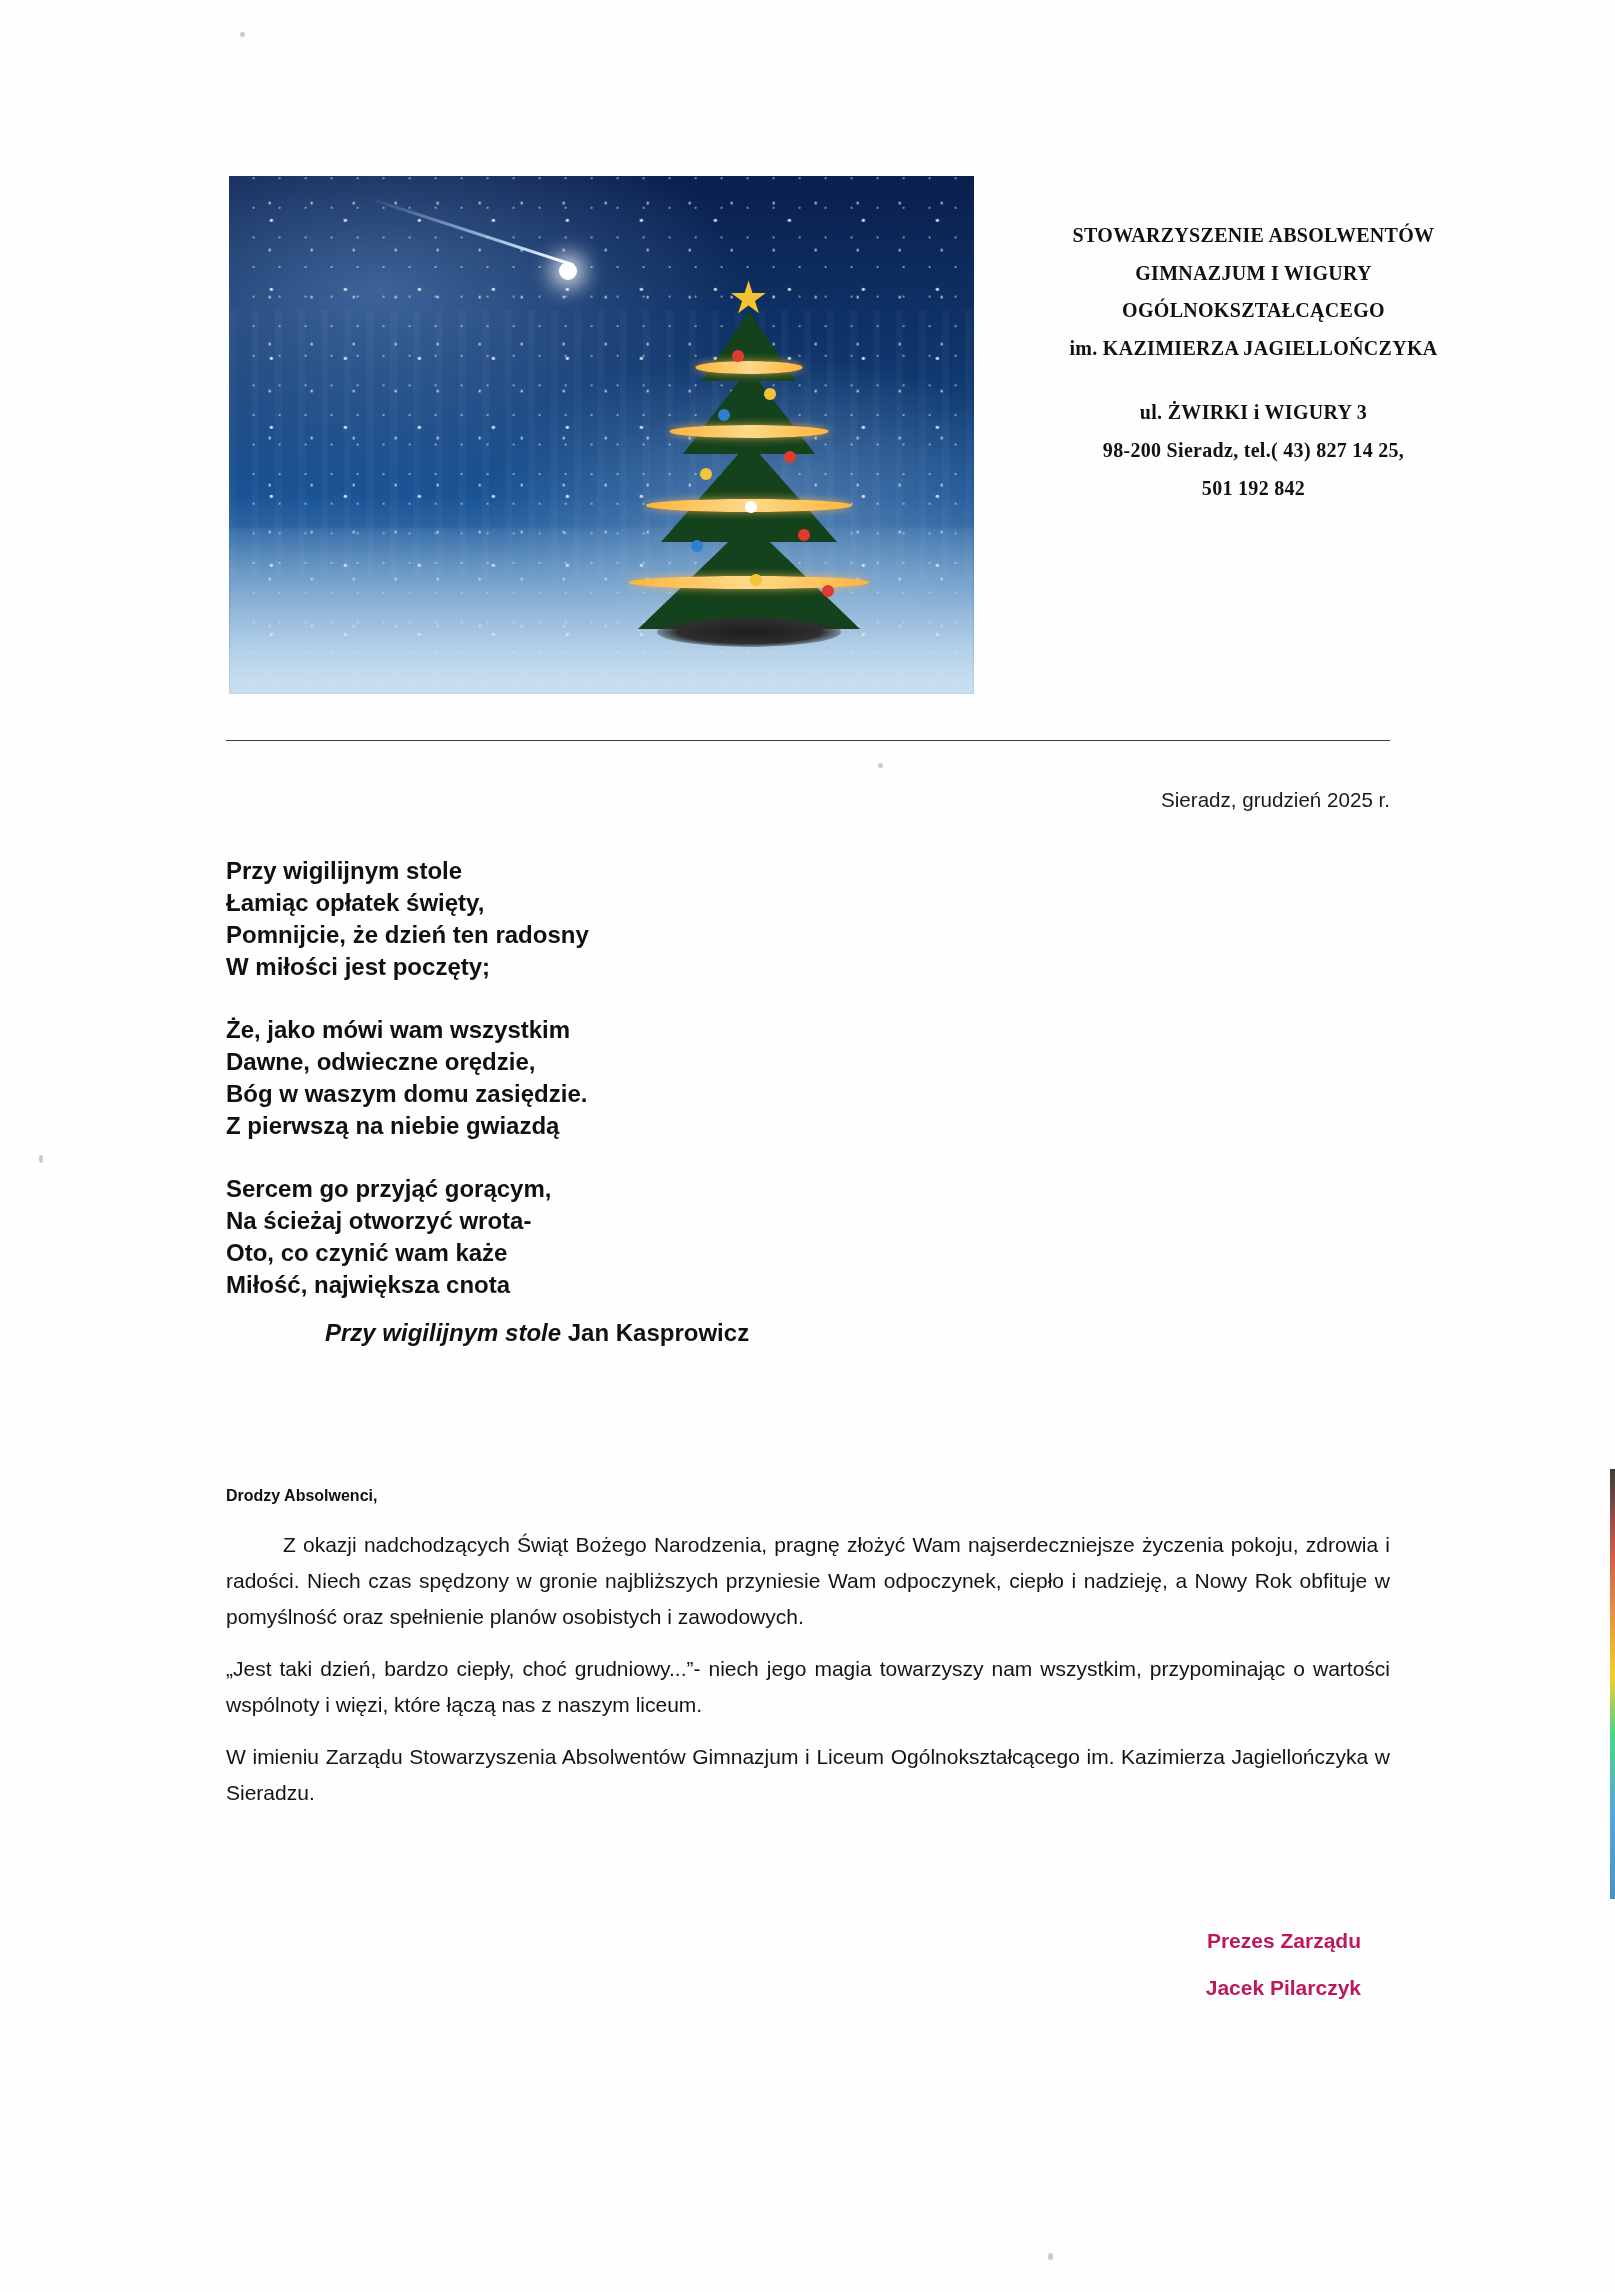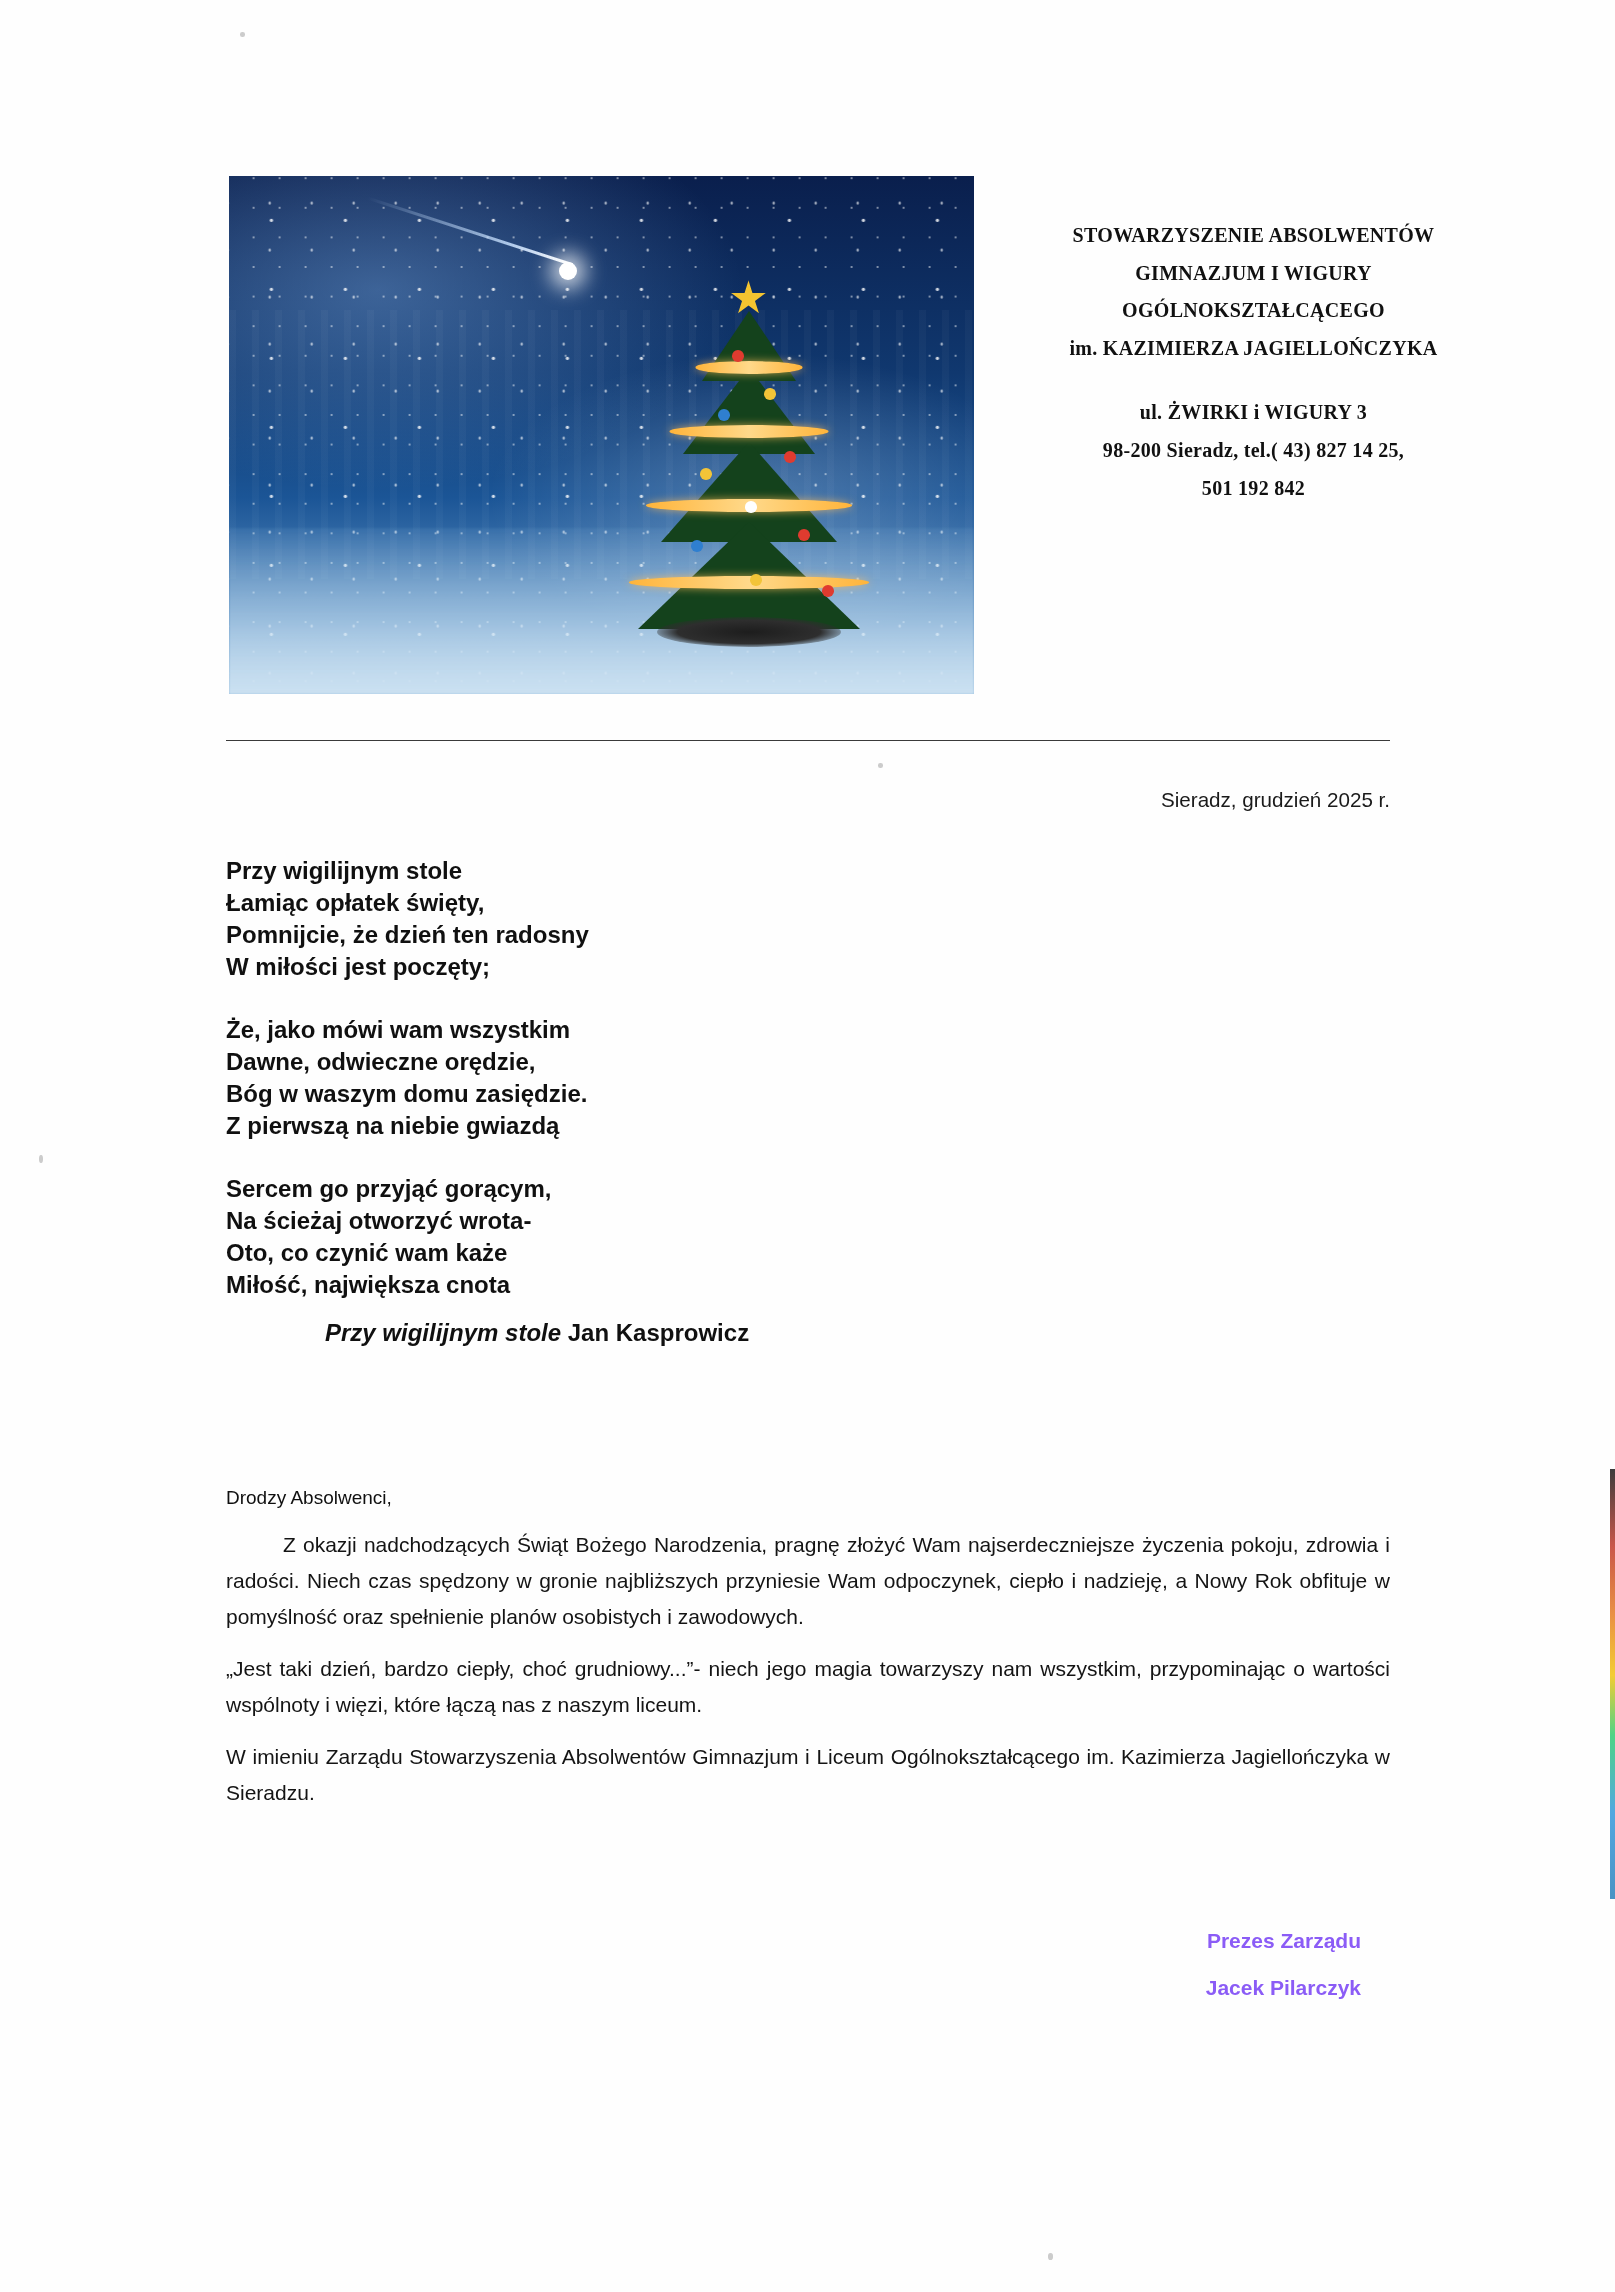--- a/index.html
+++ b/index.html
@@ -207,22 +207,22 @@
     margin-left: 99px;
     font-weight: bold;
   }
   .poem .attribution i { font-style: italic; }
 
   
   .salutation {
     position: absolute;
     left: 226px;
     top: 1487px;
-    font-weight: normal;
-    font-size: 19px;
+    font-weight: bold;
+    font-size: 16px;
     color: #101010;
   }
 
   .body-text {
     position: absolute;
     left: 226px;
     top: 1527px;
     width: 1164px;
     font-size: 21px;
     line-height: 36px;
@@ -234,21 +234,21 @@
 
   .signature {
     position: absolute;
     left: 0;
     top: 1917px;
     width: 1361px;
     text-align: right;
     font-weight: bold;
     font-size: 21px;
     line-height: 47px;
-    color: #8b5cf6;
+    color: #be185d;
   }
 
   
   .edge-strip {
     position: absolute;
     right: 0;
     top: 1469px;
     width: 6.3px;
     height: 430px;
     background: linear-gradient(180deg, #1a1a1a 0%, #c0392b 18%, #e67e22 34%, #f1c40f 48%, #2ecc71 62%, #3498db 80%, #2980b9 100%);

